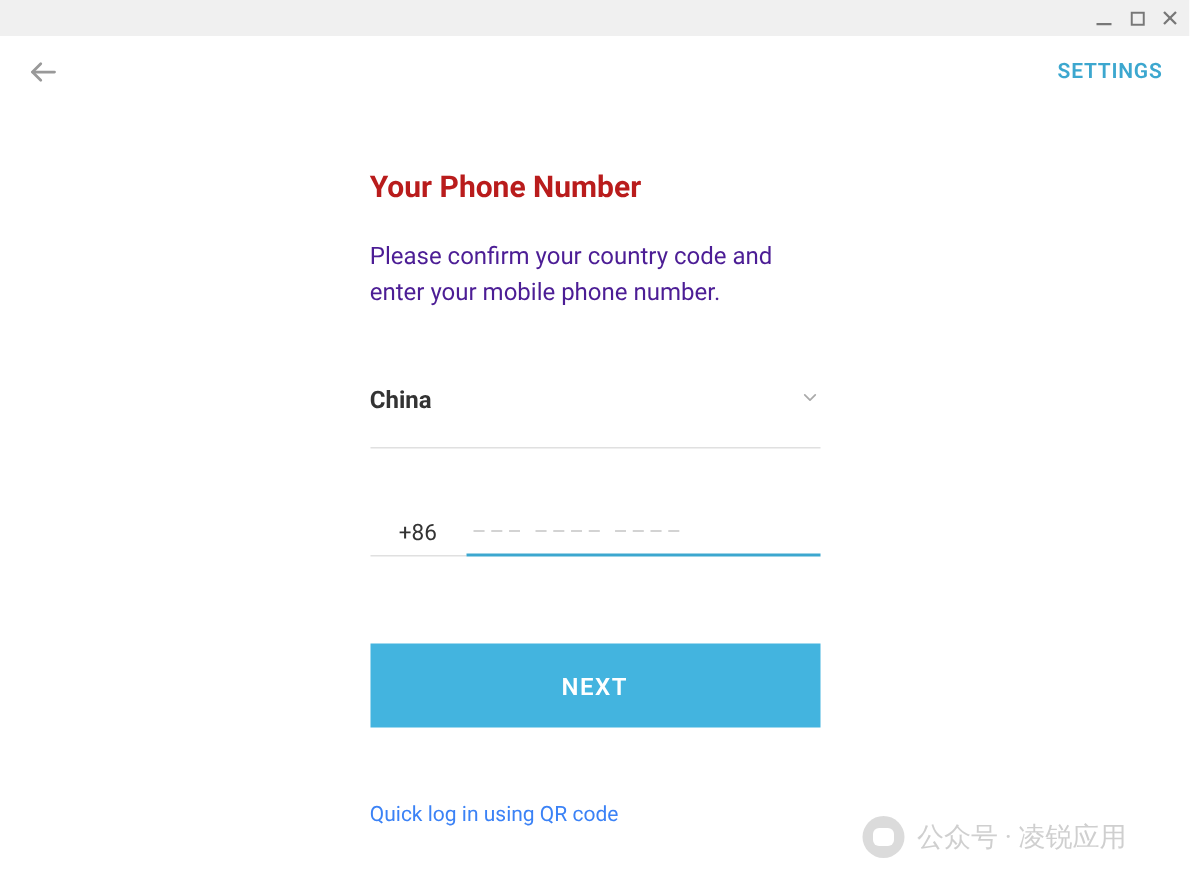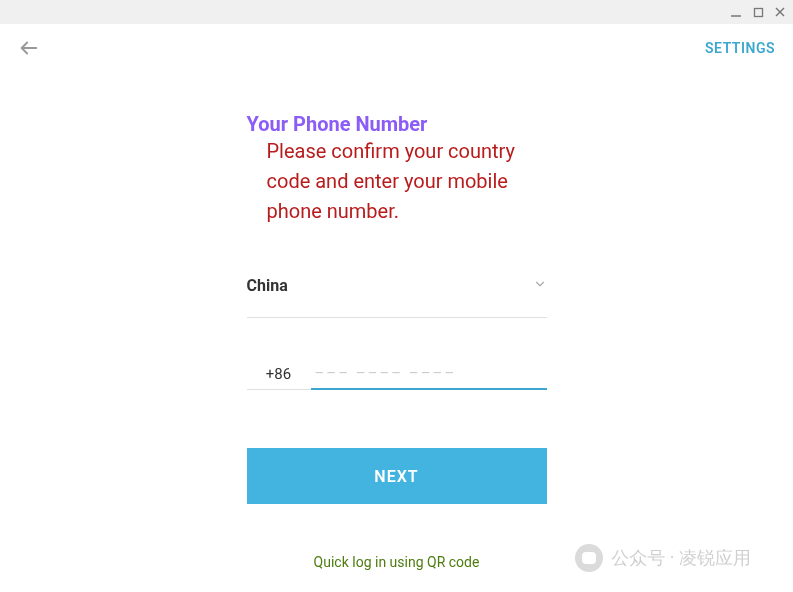--- a/index.html
+++ b/index.html
@@ -54,29 +54,28 @@
       cursor: pointer;
       margin-left: 36px;
     }
     .content {
       width: 300px;
       margin: 40px auto 0;
     }
     .title {
       font-size: 20px;
       font-weight: 700;
-      color: #8b5cf6;
-      margin-bottom: 0;
+      color: #b91c1c;
+      margin-bottom: 23px;
     }
     .subtitle {
-      font-size: 20px;
-      color: #b91c1c;
+      font-size: 16px;
+      color: #4c1d95;
       line-height: 1.5;
       margin-bottom: 50px;
-      margin-left: 20px;
     }
     .country-select {
       display: flex;
       align-items: center;
       justify-content: space-between;
       border-bottom: 1px solid #e0e0e0;
       padding-bottom: 22px;
       cursor: pointer;
       margin-bottom: 40px;
       font-weight: bold;
@@ -125,22 +124,22 @@
       color: #fff;
       border: none;
       font-size: 16px;
       font-weight: 600;
       letter-spacing: 1px;
       cursor: pointer;
       margin-bottom: 50px;
     }
     .qr-link {
       display: block;
-      text-align: center;
-      color: #4d7c0f;
+      text-align: left;
+      color: #3b82f6;
       font-size: 14px;
       cursor: pointer;
     }
     .watermark {
       position: absolute;
       bottom: 20px;
       right: 42px;
       display: flex;
       align-items: center;
       gap: 8px;

